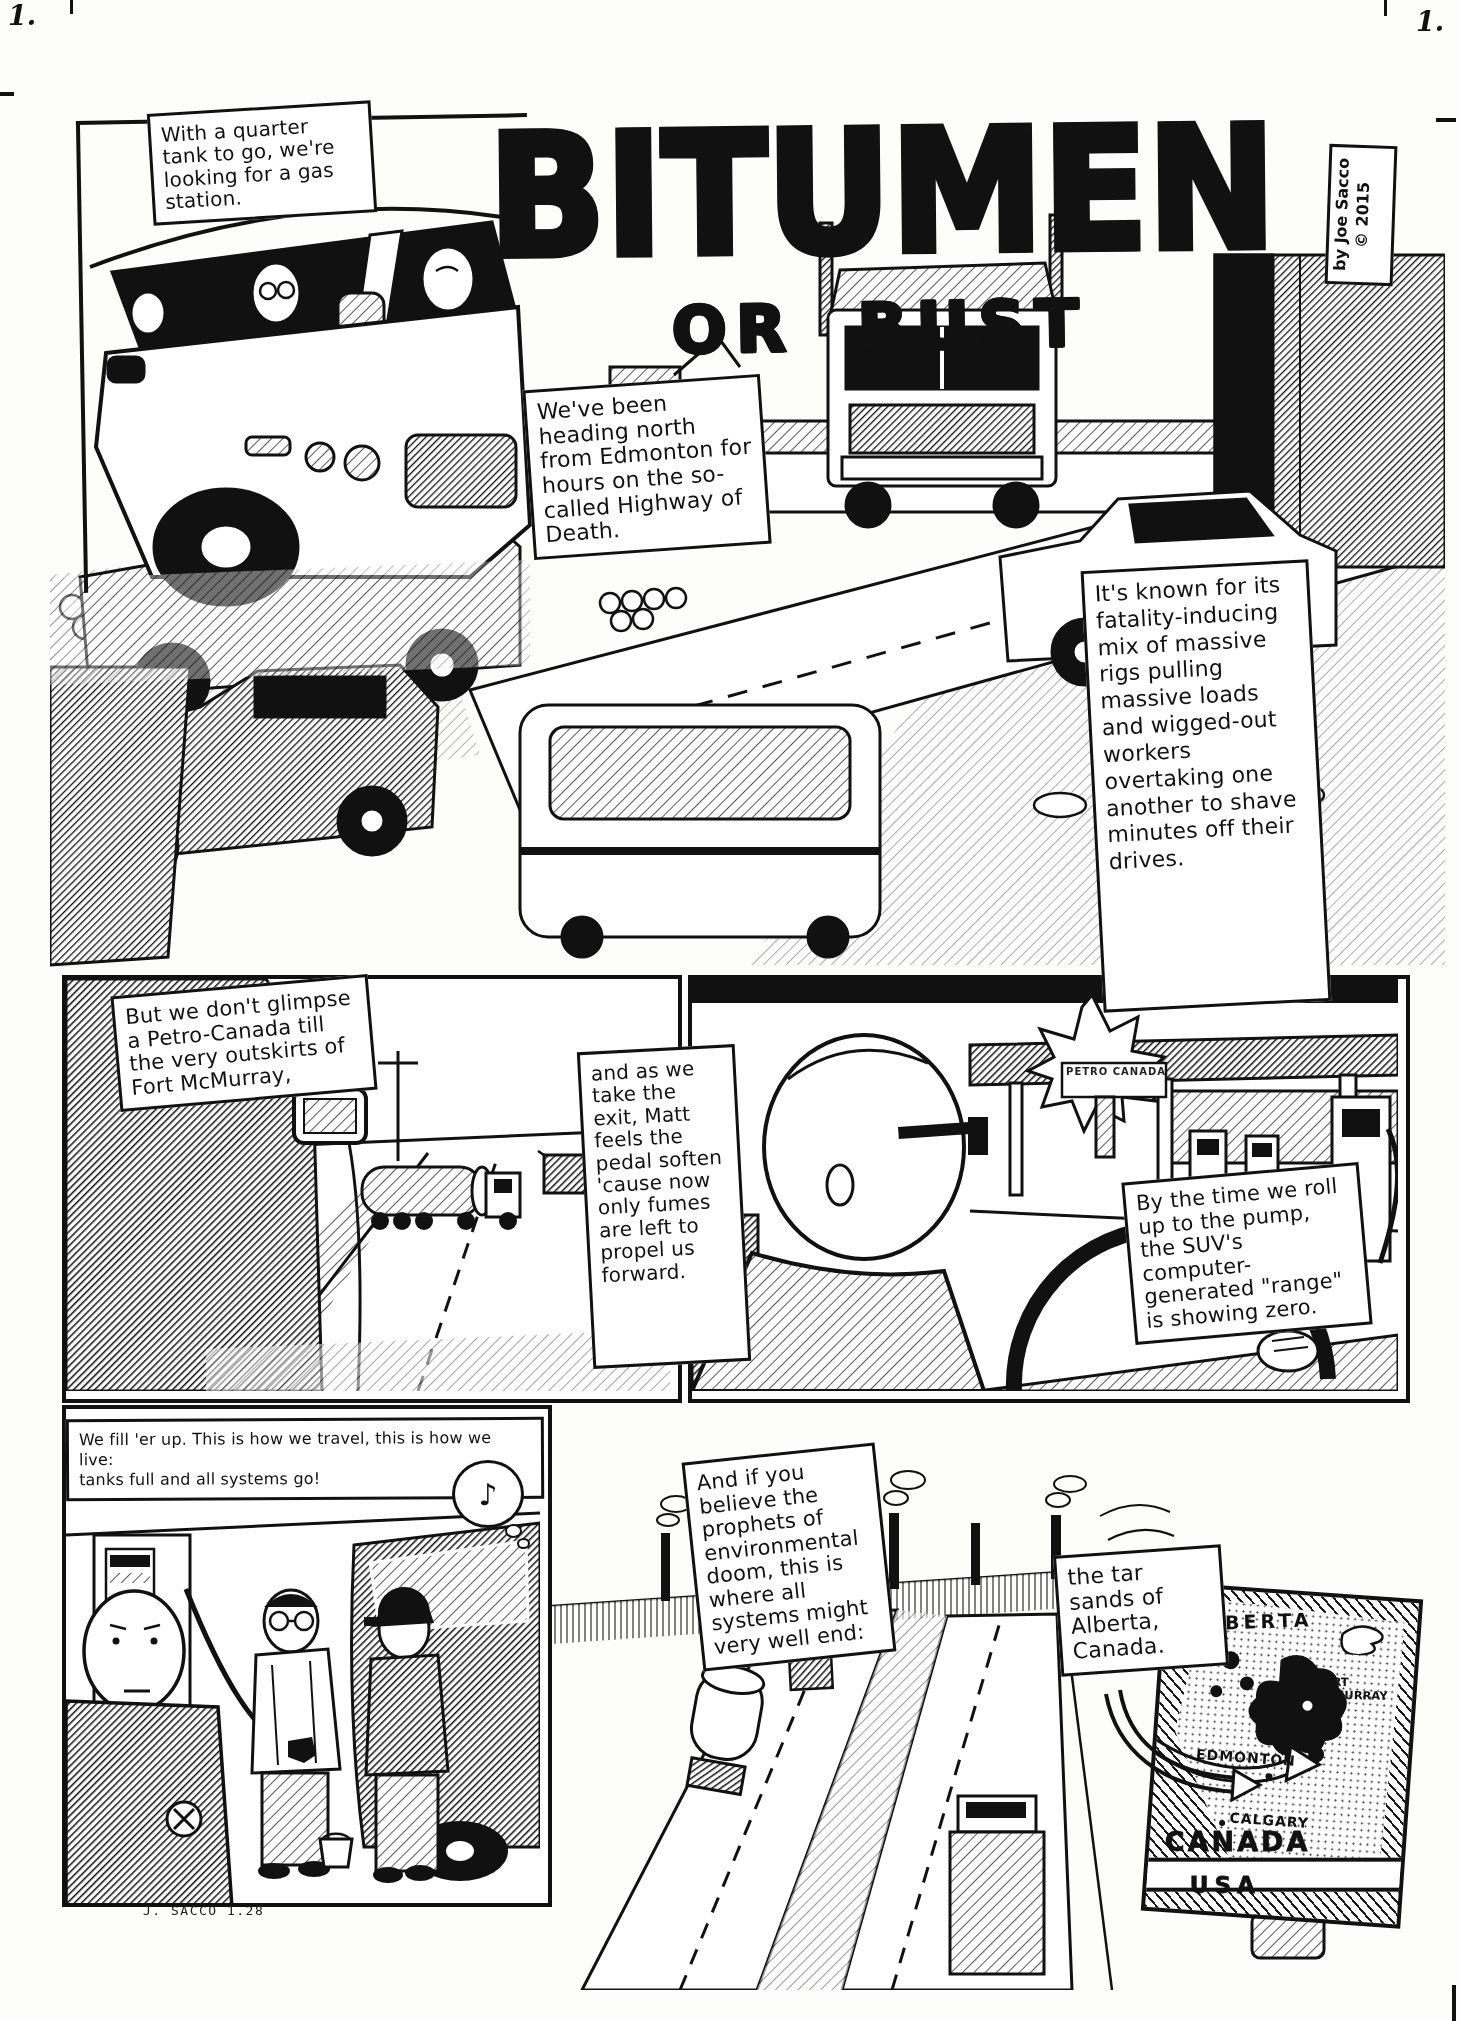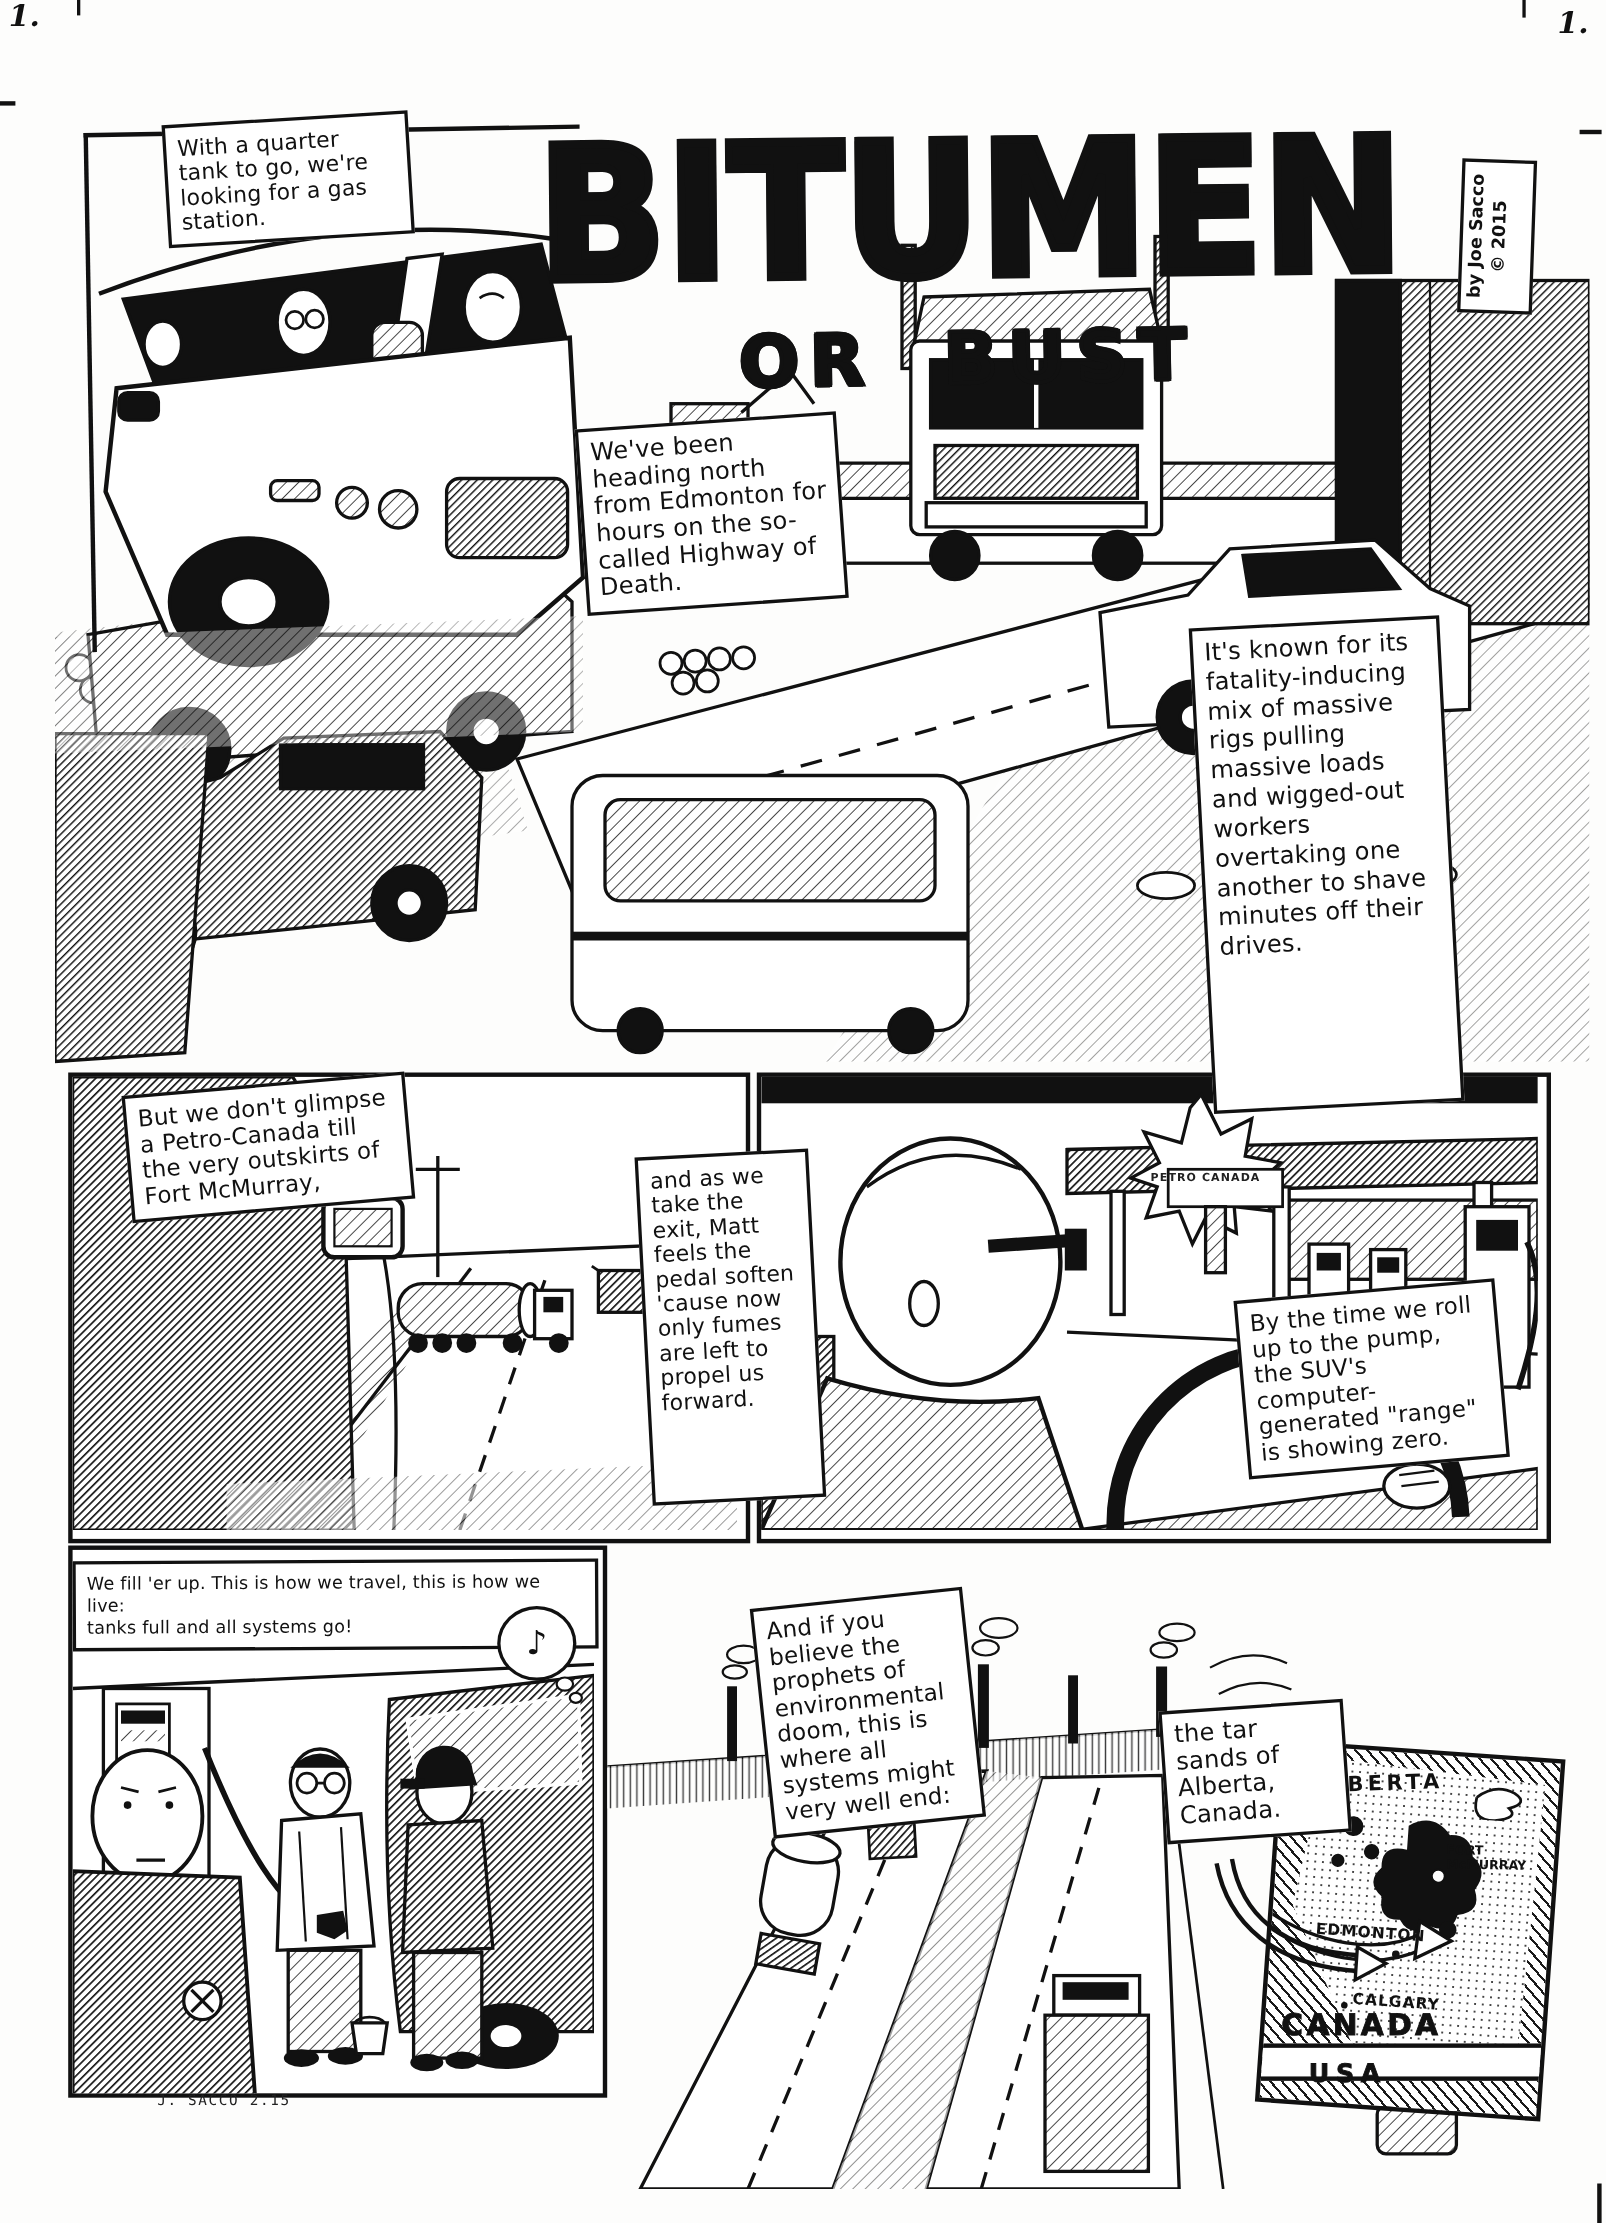--- a/index.html
+++ b/index.html
@@ -34,21 +34,21 @@
   #map-prov{position:absolute;left:7%;top:3%;width:88%;height:84%;background:#fff;
       background-image:radial-gradient(#444 .9px,transparent 1.2px);background-size:7px 7px;
       clip-path:polygon(10% 0,100% 4%,96% 100%,28% 95%,0 50%);}
   .dot{position:absolute;border-radius:50%;}
   .bubble-dot{position:absolute;background:#fff;border:2.5px solid #111;border-radius:50%;z-index:7;}
   #music-bubble{position:absolute;left:452px;top:1460px;width:66px;height:62px;background:#fff;
       border:3px solid #111;border-radius:50%;z-index:7;display:flex;align-items:center;
       justify-content:center;font-size:30px;font-weight:700;}
   #signature{position:absolute;left:143px;top:1903px;font-size:13px;letter-spacing:1.5px;
       font-family:"DejaVu Sans Mono",monospace;color:#222;}
-  #petro-sign-label{position:absolute;left:1046px;top:1066px;width:120px;text-align:left;
+  #petro-sign-label{position:absolute;left:1046px;top:1066px;width:120px;text-align:right;
       font-size:10px;font-weight:700;letter-spacing:1px;z-index:5;color:#222;}
   .two-line{display:block;}
 </style>
 </head>
 <body>
 
 <div id="page">
 
   <div class="pageno" style="left:8px;top:0px">1.</div>
   <div class="mark" style="left:70px;top:0;width:3px;height:14px"></div>
@@ -380,21 +380,21 @@
     <span class="two-line">We fill 'er up.  This is how we travel, this is how we live:</span>
     <span class="two-line">tanks full and all systems go!</span>
   </div>
 
   <div id="music-bubble">
     <span>♪</span>
   </div>
   <div class="bubble-dot" style="left:505px;top:1524px;width:13px;height:10px"></div>
   <div class="bubble-dot" style="left:517px;top:1538px;width:9px;height:7px"></div>
 
-  <div id="signature">J. SACCO 2.15</div>
+  <div id="signature">J. SACCO 1.28</div>
 
   <div class="scene" style="left:552px;top:1398px;width:893px;height:592px">
     <svg width="893" height="592" viewBox="0 0 893 592">
       <defs>
         <pattern id="p6-h" width="8" height="8" patternTransform="rotate(45)" patternUnits="userSpaceOnUse">
           <rect width="8" height="8" fill="#fff"></rect>
             <line x1="0" y1="0" x2="0" y2="8" stroke="#111" stroke-width="1.4"></line>
         </pattern>
         <pattern id="p6-d" width="5" height="5" patternTransform="rotate(45)" patternUnits="userSpaceOnUse">
           <rect width="5" height="5" fill="#fff"></rect>

